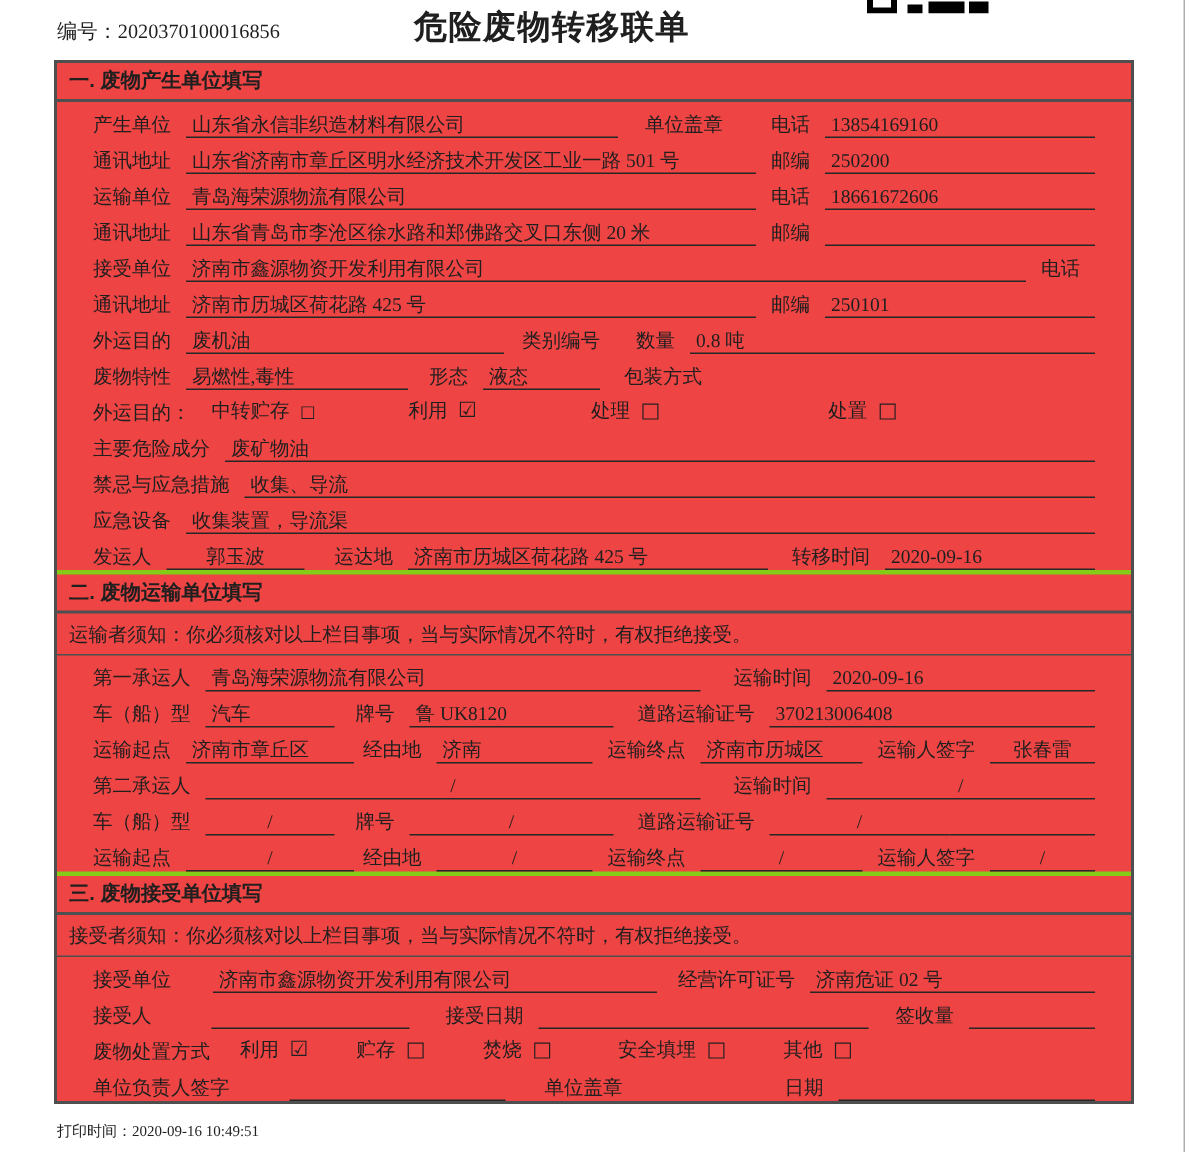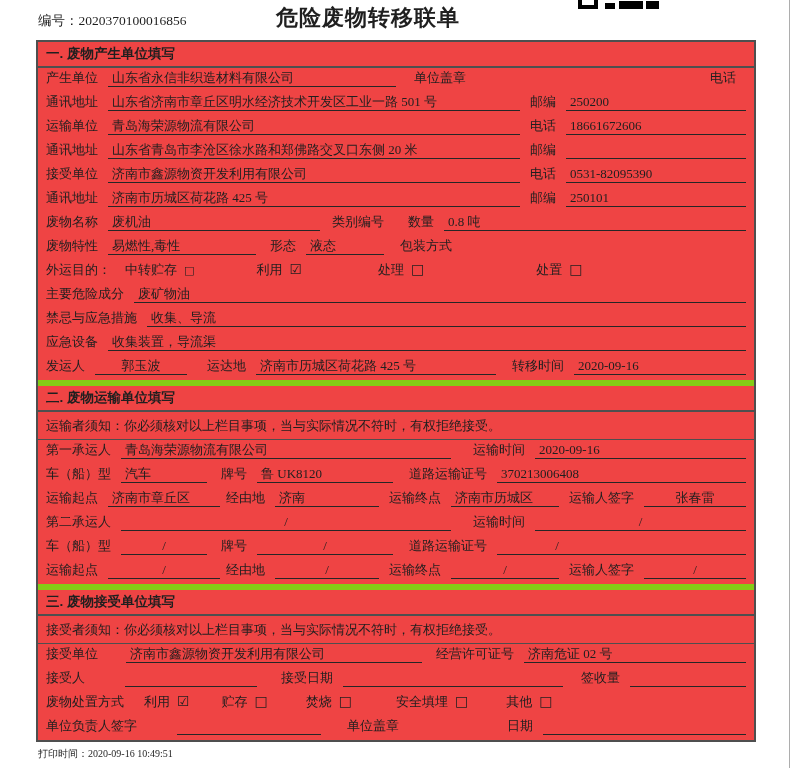--- a/index.html
+++ b/index.html
@@ -31,24 +31,24 @@
   
   .form-table {
     position:absolute; left:36px; top:40px; width:720px;
     border:2px solid #4f4f4f; background:#ef4444;
   }
   .sec-h {
     font-family:"Liberation Sans","DejaVu Sans",sans-serif;
     font-weight:bold; font-size:13.5px; line-height:20px;
     padding:2px 8px; border-bottom:2px solid #4f4f4f;
   }
-  .sec-h.mid { border-top:6px solid #84cc16; }
+  .sec-h.mid { border-top:3px solid #84cc16; }
   .row {
-    display:flex; align-items:flex-start;
-    height:24px; padding:0 8px; font-size:13px; white-space:nowrap;
+    display:flex; align-items:flex-end;
+    height:24px; padding:0 24px; font-size:13px; white-space:nowrap;
   }
   .lbl { line-height:19px; margin-right:10px; white-space:nowrap; }
   .u {
     line-height:19px; height:19px; border-bottom:1px solid #262626;
     padding:0 4px; overflow:hidden; white-space:nowrap;
   }
   .u.fill { flex:1 1 auto; }
   .u.c { text-align:center; }
   .sp { flex:1 1 auto; }
   .notice {
@@ -81,20 +81,21 @@
 <div class="form-table">
 
   <div class="sec-h">一. 废物产生单位填写</div>
 
   <div class="row">
     <span class="lbl">产生单位</span>
     <span class="u" style="width:288px">山东省永信非织造材料有限公司</span>
     <span class="lbl" style="margin-left:18px">单位盖章</span>
     <span class="sp"></span>
     <span class="lbl">电话</span>
+    <span class="u" style="width:180px">13854169160</span>
   </div>
 
   <div class="row">
     <span class="lbl">通讯地址</span>
     <span class="u fill">山东省济南市章丘区明水经济技术开发区工业一路 501 号</span>
     <span class="lbl" style="margin-left:10px">邮编</span>
     <span class="u" style="width:180px">250200</span>
   </div>
 
   <div class="row">
@@ -108,32 +109,31 @@
     <span class="lbl">通讯地址</span>
     <span class="u fill">山东省青岛市李沧区徐水路和郑佛路交叉口东侧 20 米</span>
     <span class="lbl" style="margin-left:10px">邮编</span>
     <span class="u" style="width:180px"></span>
   </div>
 
   <div class="row">
     <span class="lbl">接受单位</span>
     <span class="u fill">济南市鑫源物资开发利用有限公司</span>
     <span class="lbl" style="margin-left:10px">电话</span>
-    <span class="u" style="width:180px">0531-82095390</span>
   </div>
 
   <div class="row">
     <span class="lbl">通讯地址</span>
     <span class="u fill">济南市历城区荷花路 425 号</span>
     <span class="lbl" style="margin-left:10px">邮编</span>
     <span class="u" style="width:180px">250101</span>
   </div>
 
   <div class="row">
-    <span class="lbl">废物名称</span>
+    <span class="lbl">外运目的</span>
     <span class="u" style="width:212px">废机油</span>
     <span class="lbl" style="margin-left:12px">类别编号</span>
     <span class="lbl" style="margin-left:14px">数量</span>
     <span class="u fill">0.8 吨</span>
   </div>
 
   <div class="row">
     <span class="lbl">废物特性</span>
     <span class="u" style="width:148px">易燃性,毒性</span>
     <span class="lbl" style="margin-left:14px">形态</span>

